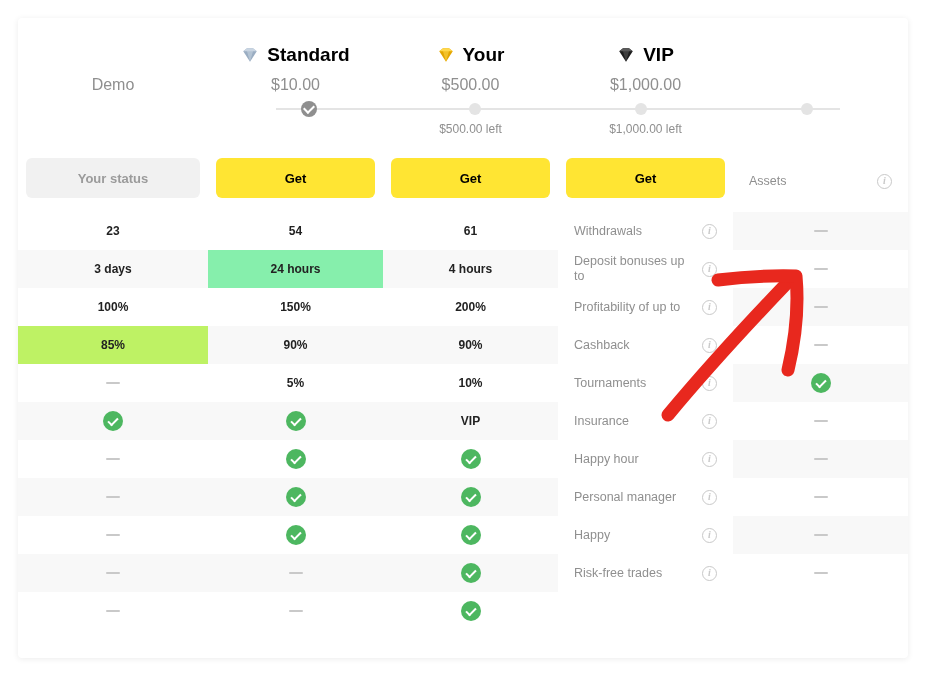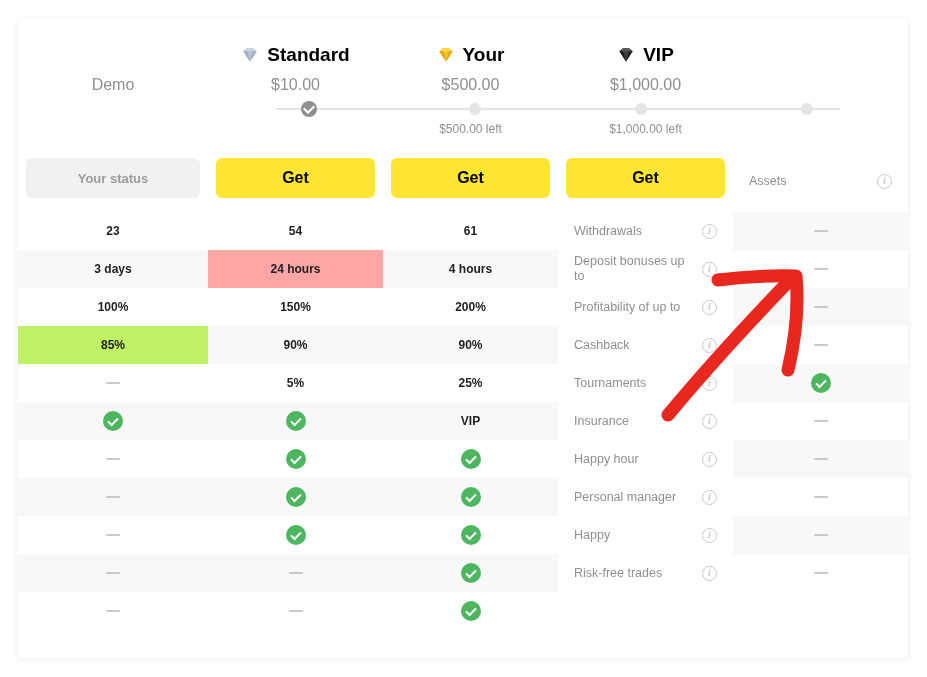--- a/index.html
+++ b/index.html
@@ -97,21 +97,21 @@
     cursor: default;
     background: #f1f1f1;
     color: #9b9b9b;
   }
   .get-btn {
     width: 100%;
     height: 40px;
     border: none;
     border-radius: 6px;
     font-weight: 700;
-    font-size: 16px;
+    font-size: 13px;
     cursor: pointer;
     background: #ffe533;
     color: #000;
   }
   
   .feat-label {
     display: flex;
     align-items: center;
     justify-content: space-between;
     padding: 0 16px;
@@ -235,21 +235,21 @@
         <div class="feat-label">
           <span class="txt">Withdrawals</span>
           <span class="info">i</span>
         </div>
         <div class="feat-cell" style="background: rgb(248, 248, 248);">
           <span class="dash"></span>
         </div>
         <div class="feat-cell" style="background: rgb(248, 248, 248);">
           <span>3 days</span>
         </div>
-        <div class="feat-cell" style="background: #fca5a5;">
+        <div class="feat-cell" style="background: #86efac;">
           <span>24 hours</span>
         </div>
         <div class="feat-cell" style="background: rgb(248, 248, 248); justify-content: center;">
           <span>4 hours</span>
         </div>
         <div class="feat-label">
           <span class="txt">Deposit bonuses up to</span>
           <span class="info">i</span>
         </div>
         <div class="feat-cell">
@@ -287,21 +287,21 @@
         <div class="feat-cell">
           <span class="dash"></span>
         </div>
         <div class="feat-cell">
           <span class="dash"></span>
         </div>
         <div class="feat-cell">
           <span>5%</span>
         </div>
         <div class="feat-cell">
-          <span>25%</span>
+          <span>10%</span>
         </div>
         <div class="feat-label">
           <span class="txt">Tournaments</span>
           <span class="info">i</span>
         </div>
         <div class="feat-cell" style="background: rgb(248, 248, 248);">
           <span class="check"></span>
         </div>
         <div class="feat-cell" style="background: rgb(248, 248, 248);">
           <span class="check"></span>

